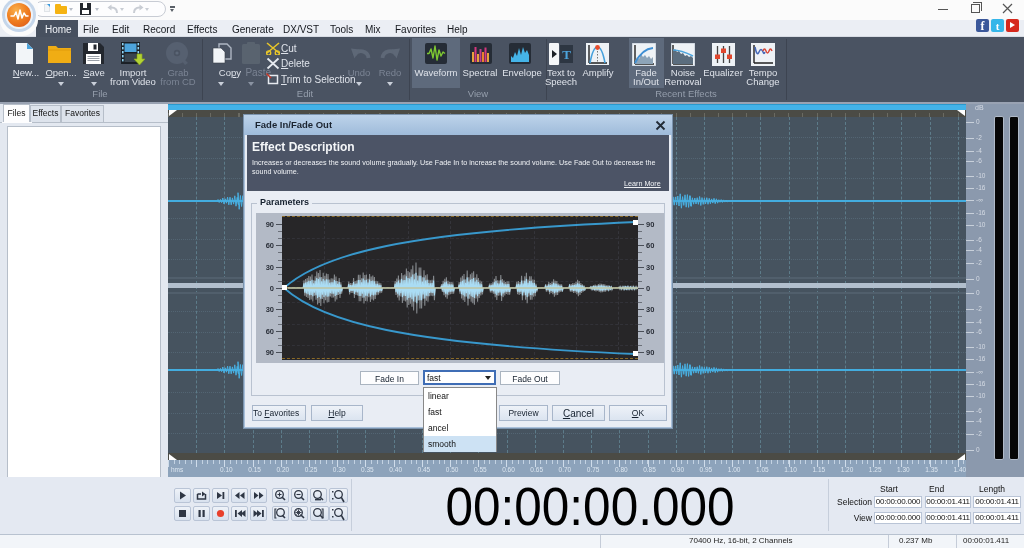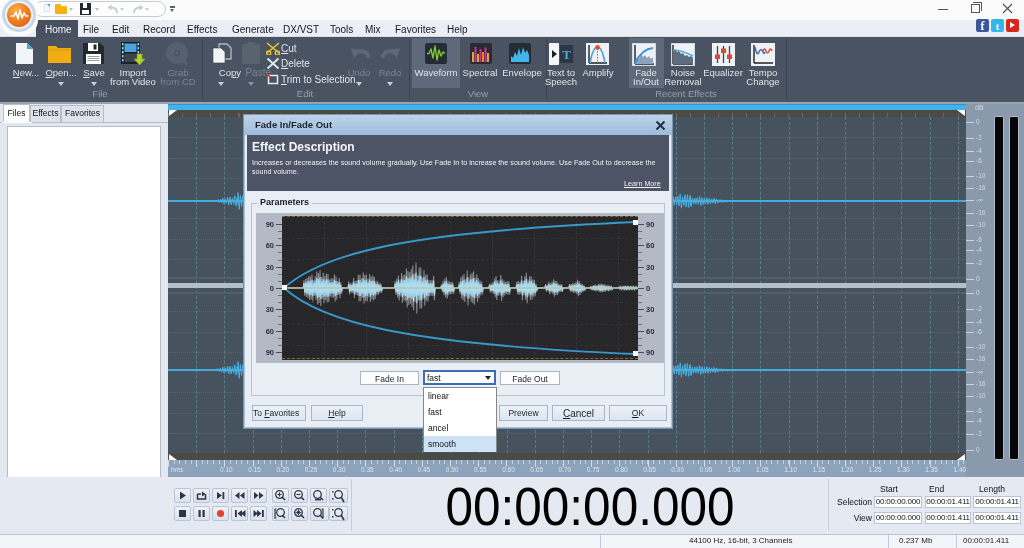--- a/index.html
+++ b/index.html
@@ -502,21 +502,21 @@
 <div class="abs" style="left:874px;top:496px;width:48px;height:12px;background:#fff;border:1px solid #b9c4d6;font-size:8px;letter-spacing:-0.2px;color:#111;text-align:center;line-height:10px;">00:00:00.000</div>
 <div class="abs" style="left:874px;top:512px;width:48px;height:12px;background:#fff;border:1px solid #b9c4d6;font-size:8px;letter-spacing:-0.2px;color:#111;text-align:center;line-height:10px;">00:00:00.000</div>
 <div class="abs" style="left:925px;top:496px;width:46px;height:12px;background:#fff;border:1px solid #b9c4d6;font-size:8px;letter-spacing:-0.2px;color:#111;text-align:center;line-height:10px;">00:00:01.411</div>
 <div class="abs" style="left:925px;top:512px;width:46px;height:12px;background:#fff;border:1px solid #b9c4d6;font-size:8px;letter-spacing:-0.2px;color:#111;text-align:center;line-height:10px;">00:00:01.411</div>
 <div class="abs" style="left:973px;top:496px;width:48px;height:12px;background:#fff;border:1px solid #b9c4d6;font-size:8px;letter-spacing:-0.2px;color:#111;text-align:center;line-height:10px;">00:00:01.411</div>
 <div class="abs" style="left:973px;top:512px;width:48px;height:12px;background:#fff;border:1px solid #b9c4d6;font-size:8px;letter-spacing:-0.2px;color:#111;text-align:center;line-height:10px;">00:00:01.411</div>
 <div class="abs" style="left:0;top:534px;width:1024px;height:14px;background:#f2f5f9;border-top:1px solid #b8c2d0;"></div>
 <div class="abs" style="left:600px;top:535px;width:1px;height:13px;background:#c5ccd8;"></div>
 <div class="abs" style="left:888px;top:535px;width:1px;height:13px;background:#c5ccd8;"></div>
 <div class="abs" style="left:956px;top:535px;width:1px;height:13px;background:#c5ccd8;"></div>
-<div class="abs" style="left:689px;top:536px;font-size:8px;color:#222;">44100 Hz, 16-bit, 3 Channels</div>
+<div class="abs" style="left:689px;top:536px;font-size:8px;color:#222;">70400 Hz, 16-bit, 2 Channels</div>
 <div class="abs" style="left:899px;top:536px;font-size:8px;color:#222;">0.237 Mb</div>
 <div class="abs" style="left:963px;top:536px;font-size:8px;color:#222;">00:00:01.411</div>
 <div class="abs" style="left:243px;top:114px;width:430px;height:315px;background:#e9edf4;border:1px solid #7b93ad;box-shadow:0 0 0 1px #a9c0da inset;"></div>
 <div class="abs" style="left:244px;top:115px;width:428px;height:20px;background:linear-gradient(#bdd3ea,#9fbbda);"></div>
 <div class="abs" style="left:255px;top:119px;font-size:9.5px;font-weight:bold;color:#1b2430;">Fade In/Fade Out</div>
 <svg class="abs" style="left:655px;top:120px;" width="11" height="11">
     <path d="M1.5 1.5 L9.5 9.5 M9.5 1.5 L1.5 9.5" stroke="#222b36" stroke-width="1.8"></path>
   </svg>
 <div class="abs" style="left:247px;top:135px;width:422px;height:56px;background:#4c5466;"></div>
 <div class="abs" style="left:252px;top:140px;font-size:12px;font-weight:bold;color:#f4f6f8;text-align:right;">Effect Description</div>

